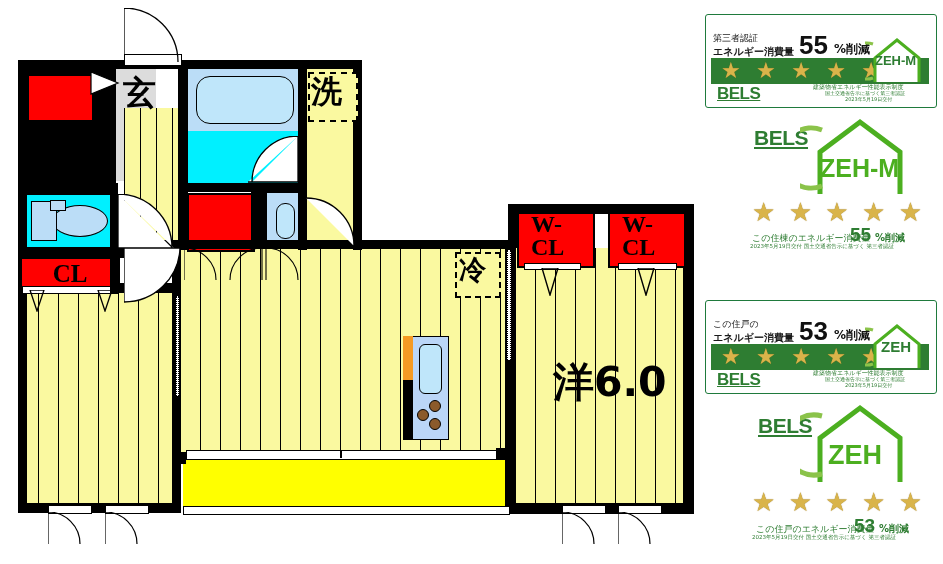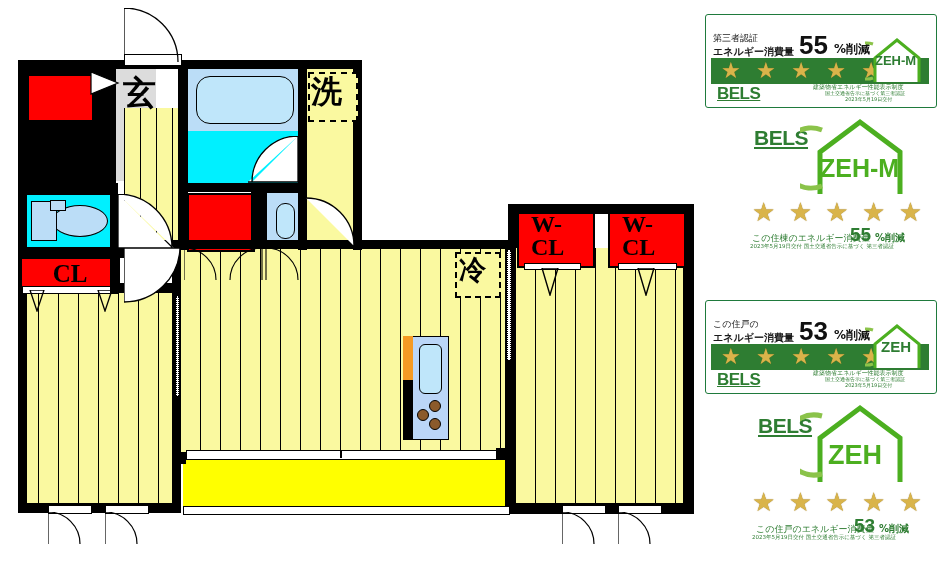--- a/index.html
+++ b/index.html
@@ -187,20 +187,21 @@
   <div class="label jp" style="left:311px;top:76px;font-size:31px;font-weight:700;">洗</div>
 
   <div class="label jp" style="left:123px;top:76px;font-size:33px;font-weight:700;">玄</div>
 
   <svg class="abs" style="left:90px;top:70px;width:30px;height:26px;">
     <polygon points="1,2 28,13 1,24" fill="#fff" stroke="#000" stroke-width="1.2"></polygon>
   </svg>
 
 
 
+  <div class="label rmlabel jp" style="left:553px;top:362px;font-size:41px;font-weight:700;">洋6.0</div>
 
   <div class="whitebox" style="left:124px;top:54px;width:56px;height:10px;"></div>
   <svg class="abs" style="left:124px;top:8px;width:60px;height:56px;">
     <path d="M0,0 L0,54 M0,0 A54,54 0 0 1 54,54" fill="none" stroke="#000" stroke-width="1.3"></path>
   </svg>
 
   <svg class="abs" style="left:248px;top:136px;width:52px;height:48px;">
     <path d="M50,0 L50,46 L0,46 M50,0 A46,46 0 0 0 4,46" fill="#fff" stroke="#000" stroke-width="1.3"></path>
   </svg>
 

